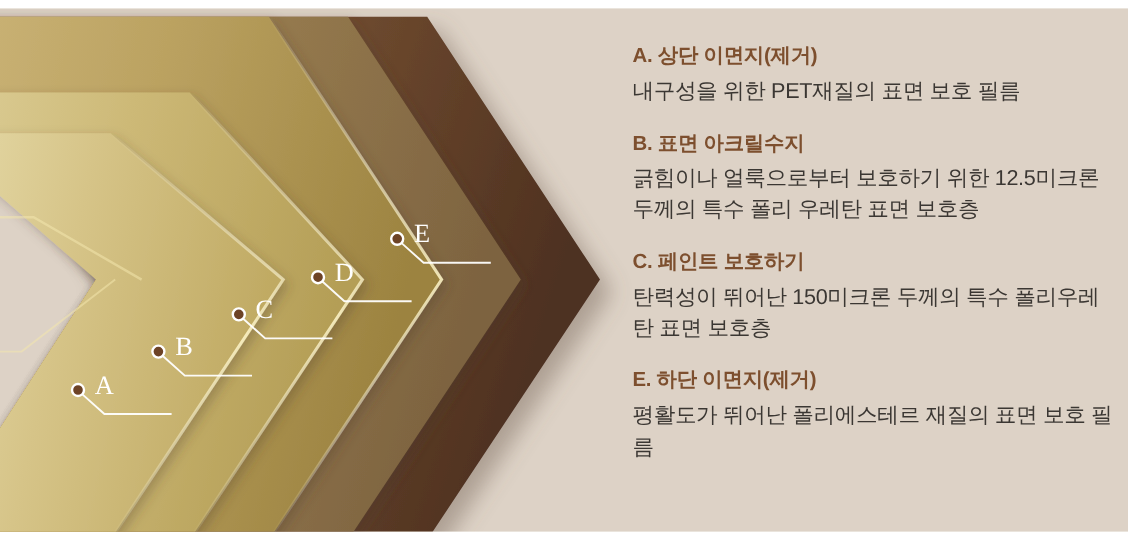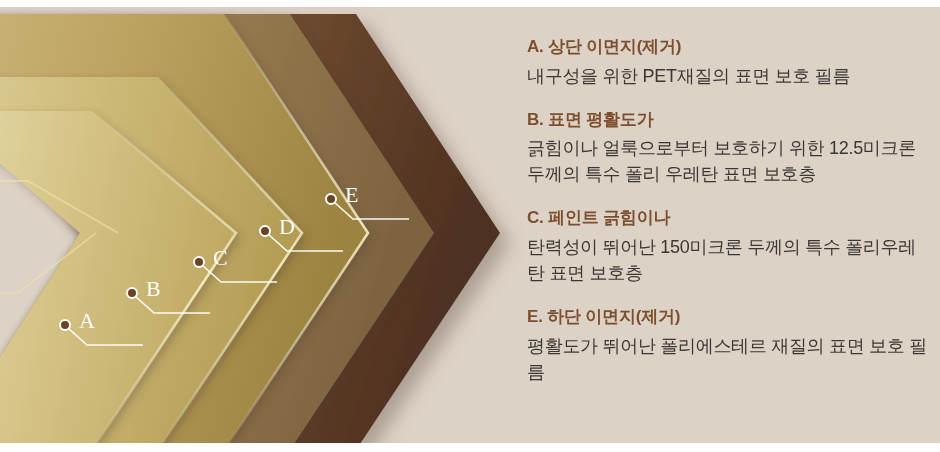--- a/index.html
+++ b/index.html
@@ -242,29 +242,29 @@
     <div class="legend">
 
       <div class="legend-item">
         <p class="legend-title">A. 상단 이면지(제거)</p>
         <p class="legend-desc">
           <span class="line">내구성을 위한 PET재질의 표면 보호 필름</span>
         </p>
       </div>
 
       <div class="legend-item">
-        <p class="legend-title">B. 표면 평활도가</p>
+        <p class="legend-title">B. 표면 아크릴수지</p>
         <p class="legend-desc">
           <span class="line">긁힘이나 얼룩으로부터 보호하기 위한 12.5미크론</span>
           <span class="line">두께의 특수 폴리 우레탄 표면 보호층</span>
         </p>
       </div>
 
       <div class="legend-item">
-        <p class="legend-title">C. 페인트 긁힘이나</p>
+        <p class="legend-title">C. 페인트 보호하기</p>
         <p class="legend-desc">
           <span class="line">탄력성이 뛰어난 150미크론 두께의 특수 폴리우레탄 표면 보호층</span>
         </p>
       </div>
 
 
       <div class="legend-item">
         <p class="legend-title">E. 하단 이면지(제거)</p>
         <p class="legend-desc">
           <span class="line">평활도가 뛰어난 폴리에스테르 재질의 표면 보호 필름</span>

